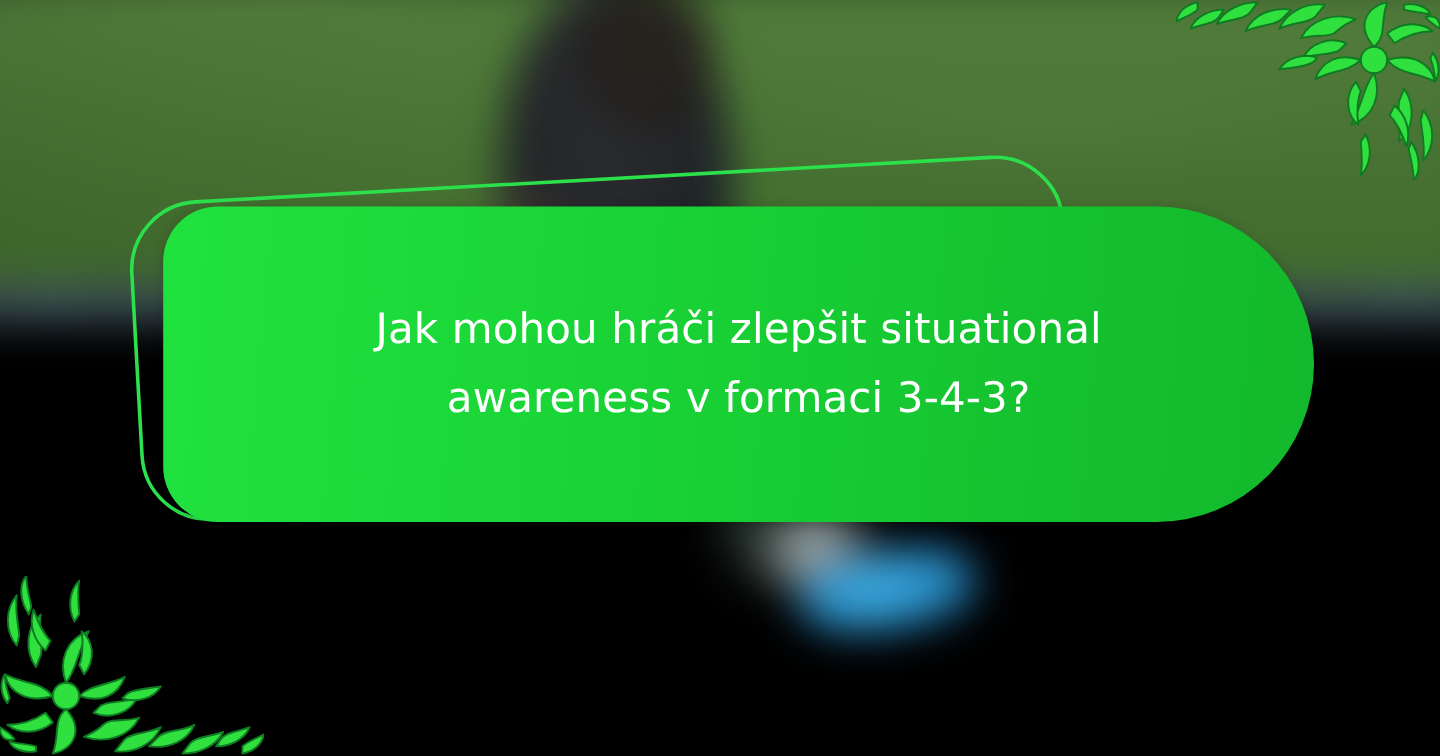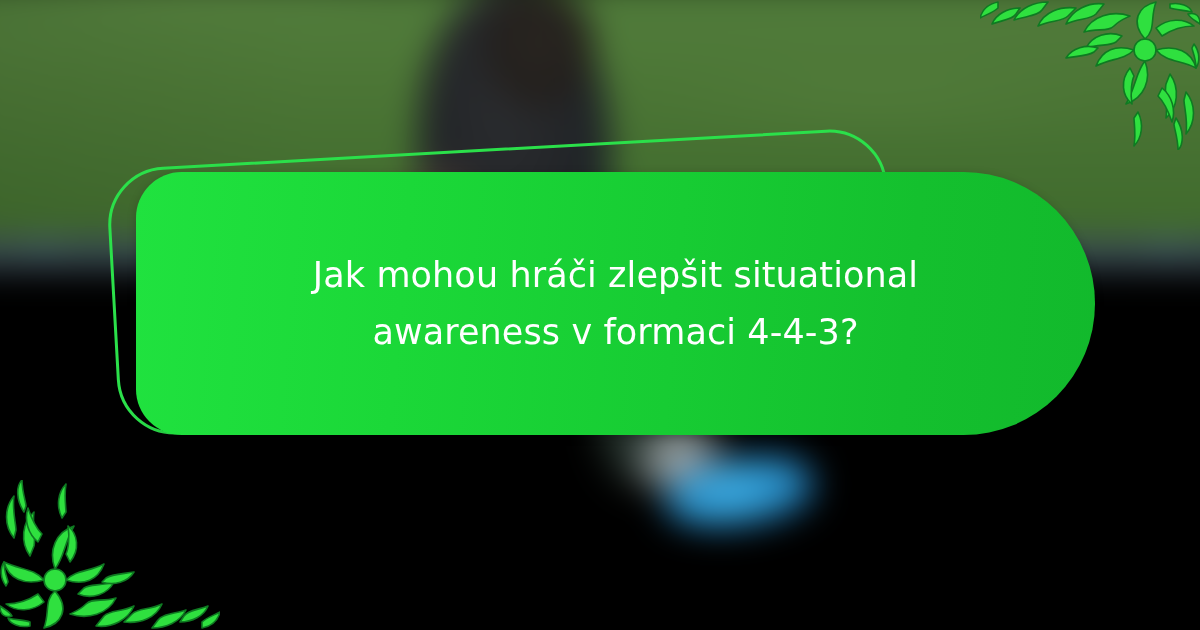--- a/index.html
+++ b/index.html
@@ -285,16 +285,16 @@
       <path d="M118 48 C 106 44, 92 48, 86 58 C 98 56, 108 56, 114 52 Z"></path>
       <path d="M158 112 C 164 124, 162 138, 154 146 C 156 134, 154 122, 154 118 Z"></path>
       <path d="M208 14 C 216 12, 220 16, 220 24 C 214 20, 210 18, 208 14 Z"></path>
       <path d="M190 4 C 200 2, 210 6, 212 12 C 204 10, 196 10, 190 8 Z"></path>
     </g>
   </svg>
 
   <div id="ghost-card"></div>
 
   <div id="question-card">
-    <div id="question-text">Jak mohou hráči zlepšit situational awareness v formaci 4-4-3?</div>
+    <div id="question-text">Jak mohou hráči zlepšit situational awareness v formaci 3-4-3?</div>
   </div>
 
 </div>
 
 </body></html>

